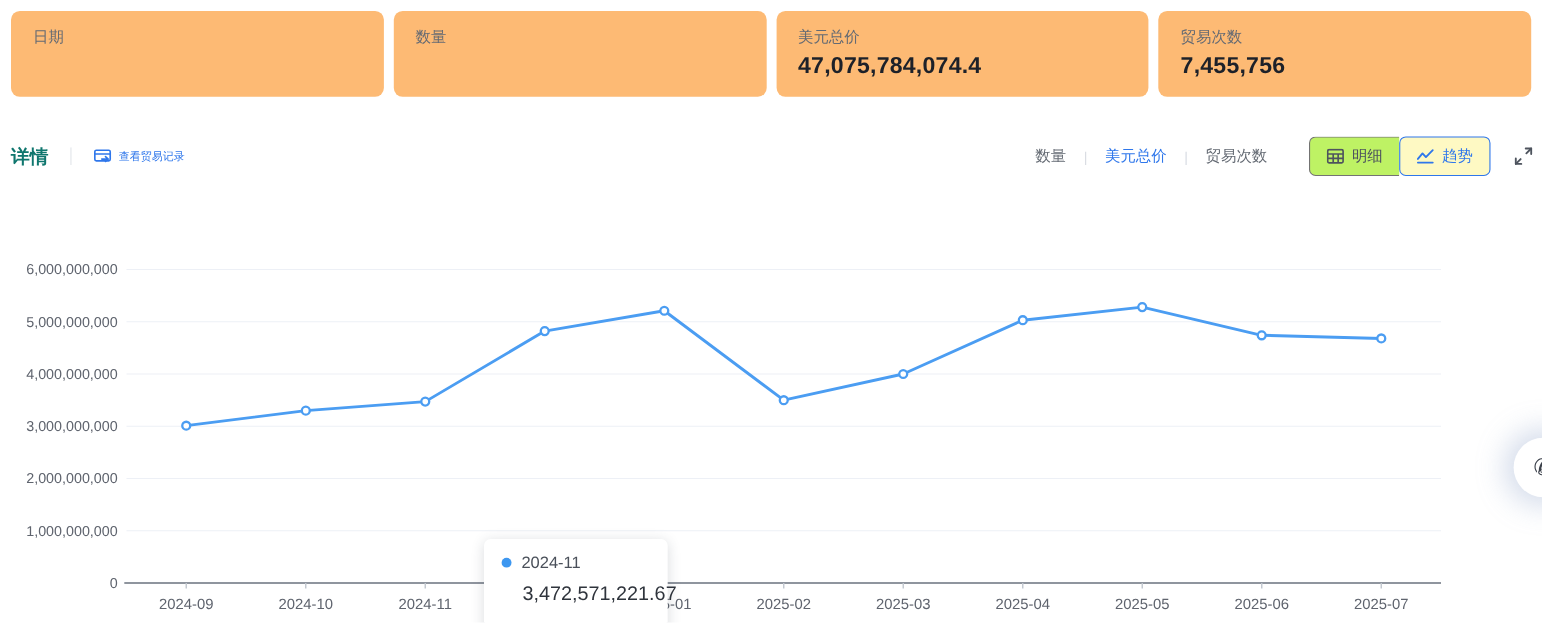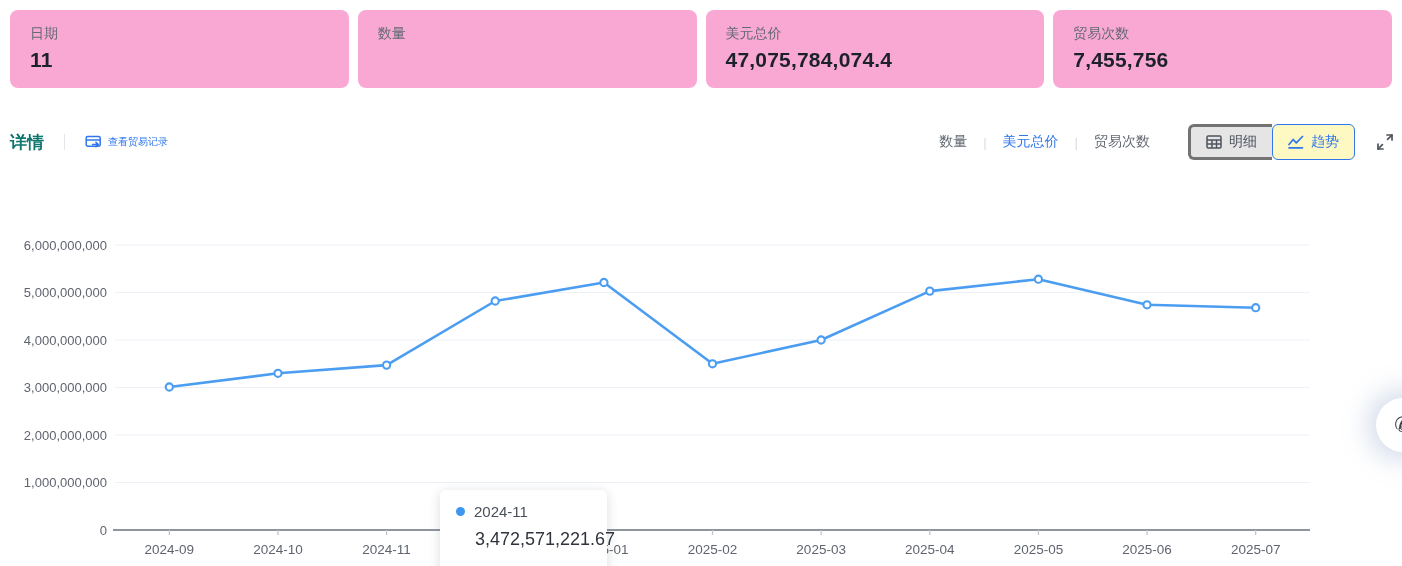--- a/index.html
+++ b/index.html
@@ -12,21 +12,21 @@
     color: #1d2129;
   }
 
   
   .stats-row {
     position: absolute; top: 10px; left: 10px; right: 10px;
     display: flex; gap: 9px;
   }
   .stat-card {
     flex: 1 1 0;
-    background: #f9a8d4;
+    background: #fdba74;
     border-radius: 8px;
     padding: 13px 20px 15px 20px;
     height: 78px;
   }
   .stat-card .label { font-size: 14px; color: #646a73; line-height: 20px; }
   .stat-card .value { font-size: 21px; font-weight: 700; color: #1d2129; margin-top: 5px; letter-spacing: 0.2px; }
 
   
   .detail-bar {
     position: absolute; top: 122px; left: 10px; right: 6px; height: 40px;
@@ -42,21 +42,21 @@
 
   .metric-tabs { display: flex; align-items: center; font-size: 14px; color: #646a73; }
   .metric-tab { padding: 0 2px; cursor: pointer; }
   .metric-tab.active { color: #2f77eb; }
   .metric-sep { color: #d9dde3; margin: 0 14px; font-size: 13px; }
 
   .view-switch { display: flex; align-items: center; margin-left: 36px; }
   .view-btn {
     display: flex; align-items: center; gap: 7px;
     height: 36px; padding: 0 15px;
-    background: #e5e5e5; border: 3px solid #737373;
+    background: #bef264; border: 1px solid #737373;
     font-size: 14px; color: #4e545e; cursor: pointer;
     font-family: inherit;
   }
   .view-btn.first { border-radius: 6px 0 0 6px; border-right: none; }
   .view-btn.active {
     background: #fef9c3; border: 1px solid #2f77eb; color: #2f77eb;
     border-radius: 6px; position: relative; z-index: 1;
   }
   .fullscreen-btn {
     margin-left: 19px; width: 22px; height: 22px; border: none; background: transparent;
@@ -88,21 +88,20 @@
     cursor: pointer; z-index: 4;
   }
   .float-fab .glyph { font-size: 21px; color: #3c414b; font-weight: 700; }
 </style>
 </head>
 <body>
 
 <div class="stats-row">
   <div class="stat-card">
     <div class="label">日期</div>
-    <div class="value">11</div>
   </div>
   <div class="stat-card">
     <div class="label">数量</div>
   </div>
   <div class="stat-card">
     <div class="label">美元总价</div>
     <div class="value">47,075,784,074.4</div>
   </div>
   <div class="stat-card">
     <div class="label">贸易次数</div>

